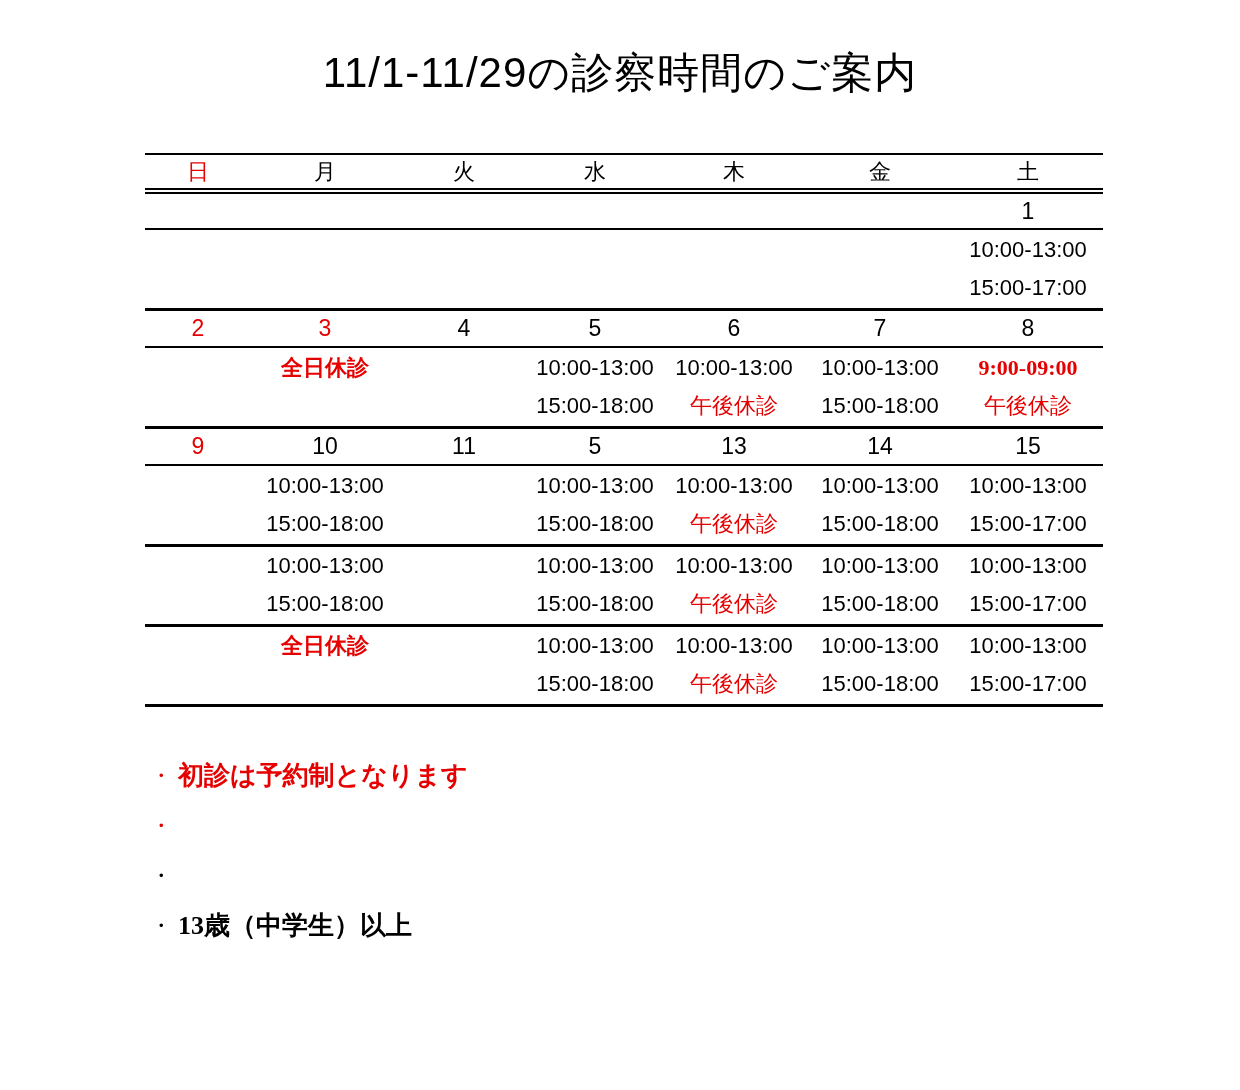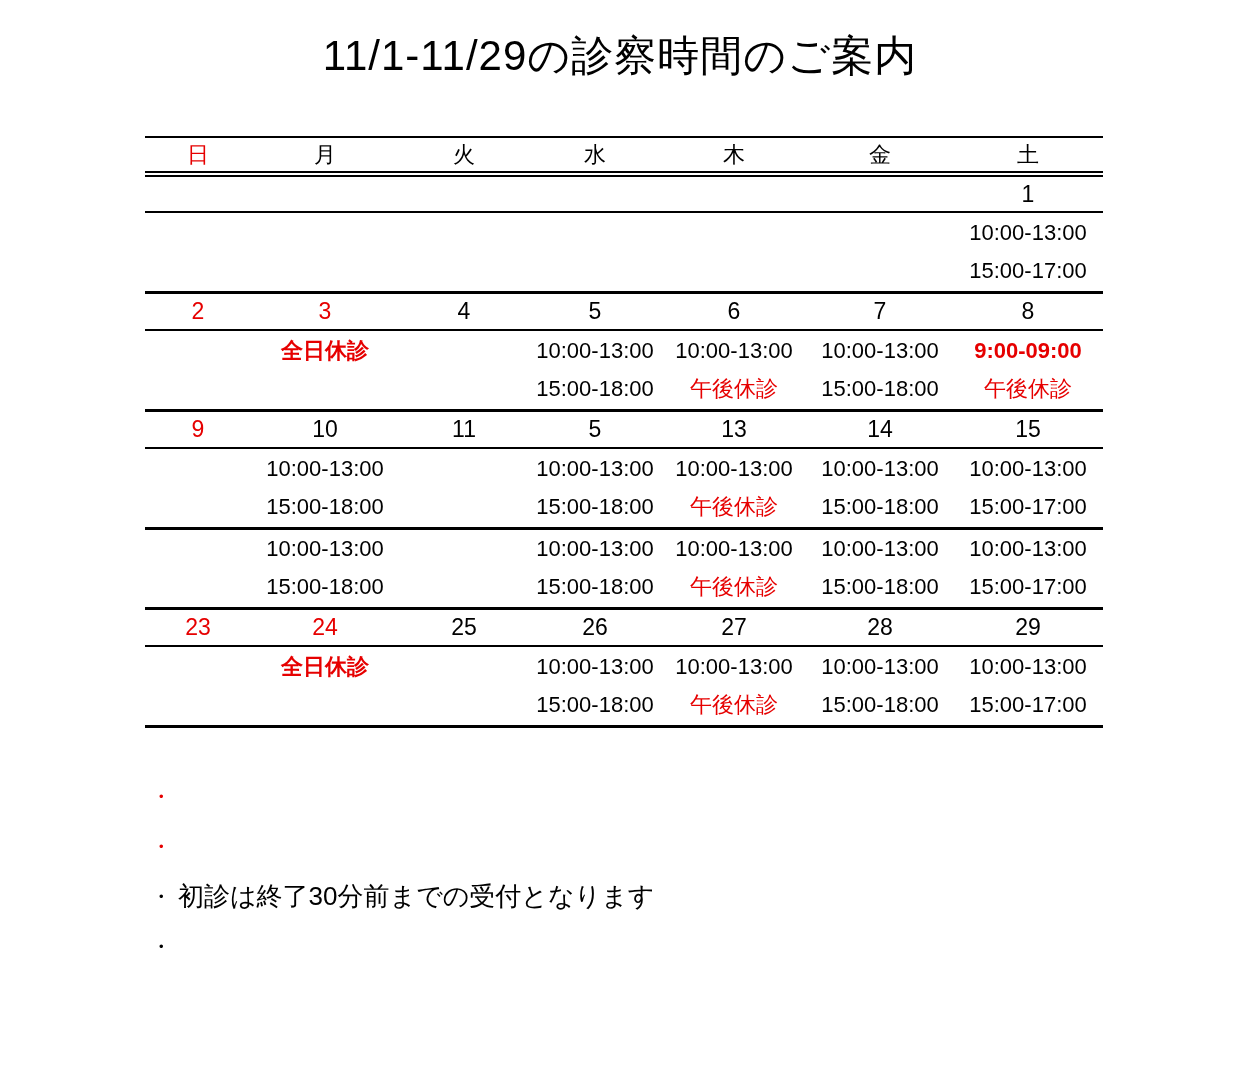--- a/index.html
+++ b/index.html
@@ -6,21 +6,21 @@
   html, body {
     width: 1240px; height: 1090px;
     background: #ffffff;
     color: #000000;
     font-family: "Liberation Sans", "DejaVu Sans", sans-serif;
     overflow: hidden;
   }
   .page { width: 1240px; height: 1090px; position: relative; }
 
   .title {
-    margin-top: 28px;
+    margin-top: 45px;
     text-align: center;
     font-size: 42px;
     font-weight: 400;
     letter-spacing: 1px;
     color: #000000;
   }
 
   table.calendar {
     border-collapse: collapse;
     table-layout: fixed;
@@ -48,21 +48,21 @@
     vertical-align: middle;
   }
   table.calendar tr.time-row td {
     height: 40px;
     font-size: 22px;
     text-align: center;
     vertical-align: middle;
     white-space: nowrap;
   }
   .red { color: var(--red, #e60000); }
-  .bold { font-weight: 700; }
+  .bold { font-weight: 700; font-family: Liberation Serif, serif; }
 
   .notes {
     margin-left: 150px;
     margin-top: 44px;
   }
   .note {
     font-size: 26px;
     height: 50px;
     display: flex;
     align-items: center;
@@ -200,29 +200,20 @@
           <td class=""></td>
           <td class="">15:00-18:00</td>
           <td class=""></td>
           <td class="">15:00-18:00</td>
           <td class="red">午後休診</td>
           <td class="">15:00-18:00</td>
           <td class="">15:00-17:00</td>
         </tr>
       </tbody>
       <tbody>
-        <tr class="date-row">
-          <td class="red">23</td>
-          <td class="red">24</td>
-          <td class="">25</td>
-          <td class="">26</td>
-          <td class="">27</td>
-          <td class="">28</td>
-          <td class="">29</td>
-        </tr>
         <tr class="time-row">
           <td class=""></td>
           <td class="red bold">全日休診</td>
           <td class=""></td>
           <td class="">10:00-13:00</td>
           <td class="">10:00-13:00</td>
           <td class="">10:00-13:00</td>
           <td class="">10:00-13:00</td>
         </tr>
         <tr class="time-row">
@@ -233,26 +224,27 @@
           <td class="red">午後休診</td>
           <td class="">15:00-18:00</td>
           <td class="">15:00-17:00</td>
         </tr>
       </tbody>
     </table>
 
   <div class="notes">
       <div class="note red-note">
         <span class="bullet">・</span>
+        <span class="bold">初診は予約制となります</span>
       </div>
       <div class="note red-note">
         <span class="bullet">・</span>
       </div>
       <div class="note">
         <span class="bullet">・</span>
-        <span>初診は終了30分前までの受付となります</span>
       </div>
       <div class="note">
         <span class="bullet">・</span>
+        <span class="bold">13歳（中学生）以上</span>
       </div>
     </div>
 
 </div>
 
 </body></html>

